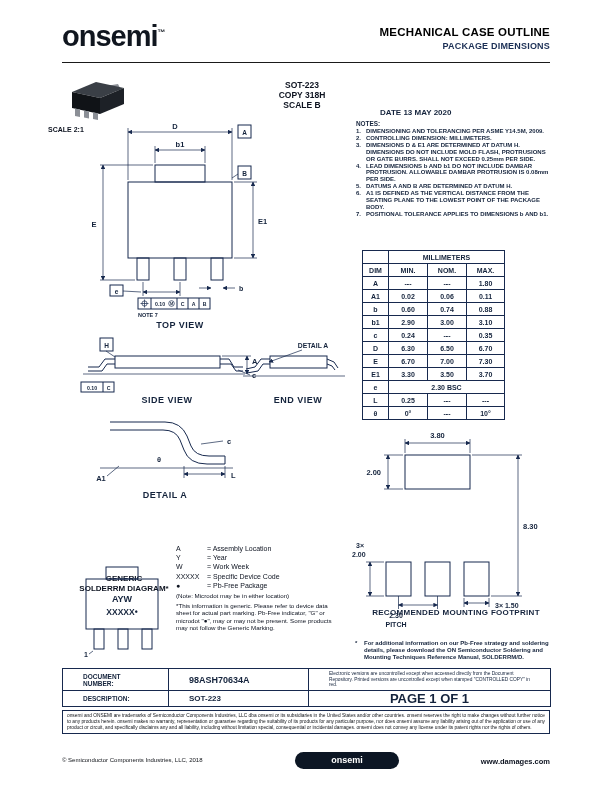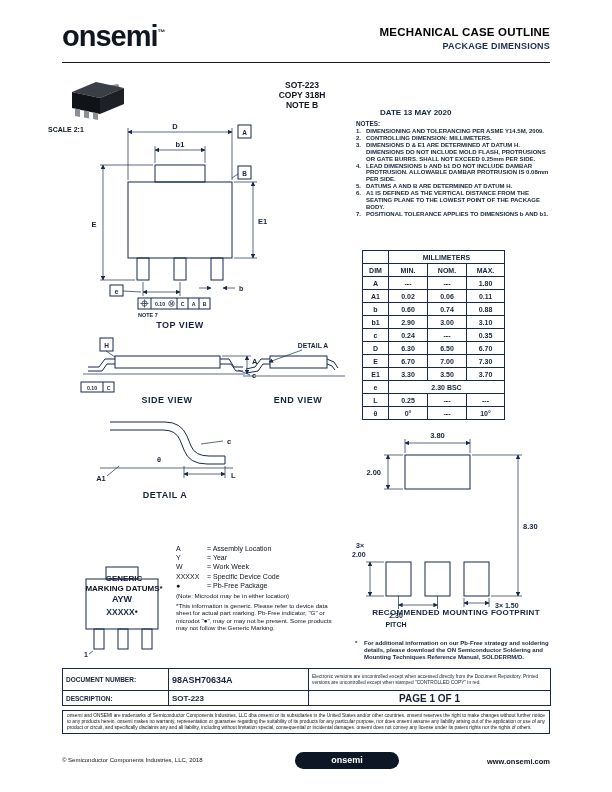--- a/index.html
+++ b/index.html
@@ -43,26 +43,26 @@
   
   .mk-title{left:70px;top:574px;width:108px;text-align:center;font-size:8px;font-weight:bold;
             line-height:9.5px;color:#0d1320;}
   .legend{left:176px;top:544px;width:170px;font-size:7px;line-height:9.2px;color:#0d1320;}
   .lrow{display:flex;}
   .ls{width:31px;flex:none;}
   .microdot{left:176px;top:592px;width:170px;font-size:6.2px;color:#0d1320;}
   .gnote{left:176px;top:602px;width:160px;font-size:6.2px;line-height:7.4px;color:#0d1320;}
   
   .doctab{left:62px;top:668px;border-collapse:collapse;table-layout:fixed;}
-  .doctab td{border:1.2px solid #17294e;padding:0 3px;color:#14233c;vertical-align:middle;}
+  .doctab td{border:1.2px solid #17294e;padding:0 20px;color:#14233c;vertical-align:middle;}
   .dt-label{font-size:6.5px;font-weight:bold;}
   .dt-docnum{font-size:9px;font-weight:bold;color:#000;}
   .dt-note{font-size:4.8px;line-height:5.6px;color:#222;}
   .dt-desc{font-size:8px;font-weight:bold;color:#000;}
-  .dt-page{font-size:10px;font-weight:bold;text-align:center;}
+  .dt-page{font-size:13px;font-weight:bold;text-align:center;}
   
   .legal{left:62px;top:710px;width:488px;font-size:4.8px;line-height:6px;color:#101318;
          text-align:justify;border:.8px solid #17294e;padding:2px 4px;}
   .copyright{left:62px;top:757px;font-size:6px;color:#101318;}
   .pill{left:295px;top:752px;width:104px;height:17px;background:#0c1624;border-radius:8.5px;
         color:#fff;text-align:center;font-size:9px;font-weight:bold;line-height:17px;}
   .website{left:430px;top:757px;width:120px;text-align:right;font-size:7.5px;font-weight:bold;color:#0d1320;}
 </style>
 </head>
 <body>
@@ -85,21 +85,21 @@
     <polygon points="38,20 62,10 62,26 38,36" fill="#1d2127"></polygon>
     <polygon points="13,30.6 18,31.6 18,39 13,38" fill="#8b8f96"></polygon>
     <polygon points="22,32.4 27,33.4 27,40.5 22,39.5" fill="#8b8f96"></polygon>
     <polygon points="31,34.2 36,35.2 36,42 31,41" fill="#8b8f96"></polygon>
   </svg>
   <div class="abs scale">SCALE 2:1</div>
 
   <div class="abs case-info">
     <div>SOT-223</div>
     <div>COPY 318H</div>
-    <div>NOTE B</div>
+    <div>SCALE B</div>
   </div>
   <div class="abs date">DATE 13 MAY 2020</div>
 
   <div class="abs notes">
     <div class="notes-h">NOTES:</div>
     <div class="note">
         <span class="nn">1.</span>
         <span class="nt">DIMENSIONING AND TOLERANCING PER ASME Y14.5M, 2009.</span>
       </div>
     <div class="note">
@@ -382,21 +382,21 @@
     <text x="145" y="180.5" font-size="7" text-anchor="start">3× 1.50</text>
   </svg>
   <div class="abs fp-title">RECOMMENDED MOUNTING FOOTPRINT</div>
   <div class="abs fp-note">
     <span class="fm">*</span>
     <span>For additional information on our Pb-Free strategy and soldering details, please download the ON Semiconductor Soldering and Mounting Techniques Reference Manual, SOLDERRM/D.</span>
   </div>
 
   <div class="abs mk-title">
     <div>GENERIC</div>
-    <div>MARKING DATUMS*</div>
+    <div>SOLDERRM DIAGRAM*</div>
   </div>
   <svg class="abs" style="left:80px;top:563px;" width="90" height="95" viewBox="0 0 90 95">
     <rect class="ln" x="26" y="4" width="32" height="12"></rect>
     <rect class="ln" x="6" y="16" width="72" height="50"></rect>
     <rect class="ln" x="14" y="66" width="10" height="20"></rect>
     <rect class="ln" x="38" y="66" width="10" height="20"></rect>
     <rect class="ln" x="62" y="66" width="10" height="20"></rect>
     <text x="42" y="39" font-size="9" text-anchor="middle">AYW</text>
     <text x="42" y="52" font-size="8.5" text-anchor="middle">XXXXX•</text>
     <line class="dl" x1="13" y1="88" x2="9" y2="91"></line>
@@ -444,15 +444,15 @@
       <td class="dt-desc">SOT-223</td>
       <td class="dt-page">PAGE 1 OF 1</td>
     </tr>
   </tbody>
     </table>
 
   <div class="abs legal">onsemi and ONSEMI are trademarks of Semiconductor Components Industries, LLC dba onsemi or its subsidiaries in the United States and/or other countries. onsemi reserves the right to make changes without further notice to any products herein. onsemi makes no warranty, representation or guarantee regarding the suitability of its products for any particular purpose, nor does onsemi assume any liability arising out of the application or use of any product or circuit, and specifically disclaims any and all liability, including without limitation special, consequential or incidental damages. onsemi does not convey any license under its patent rights nor the rights of others.</div>
 
   <div class="abs copyright">© Semiconductor Components Industries, LLC, 2018</div>
   <div class="abs pill">onsemi</div>
-  <div class="abs website">www.onsemi.com</div>
+  <div class="abs website">www.damages.com</div>
 
 </div>
 
 </body></html>

